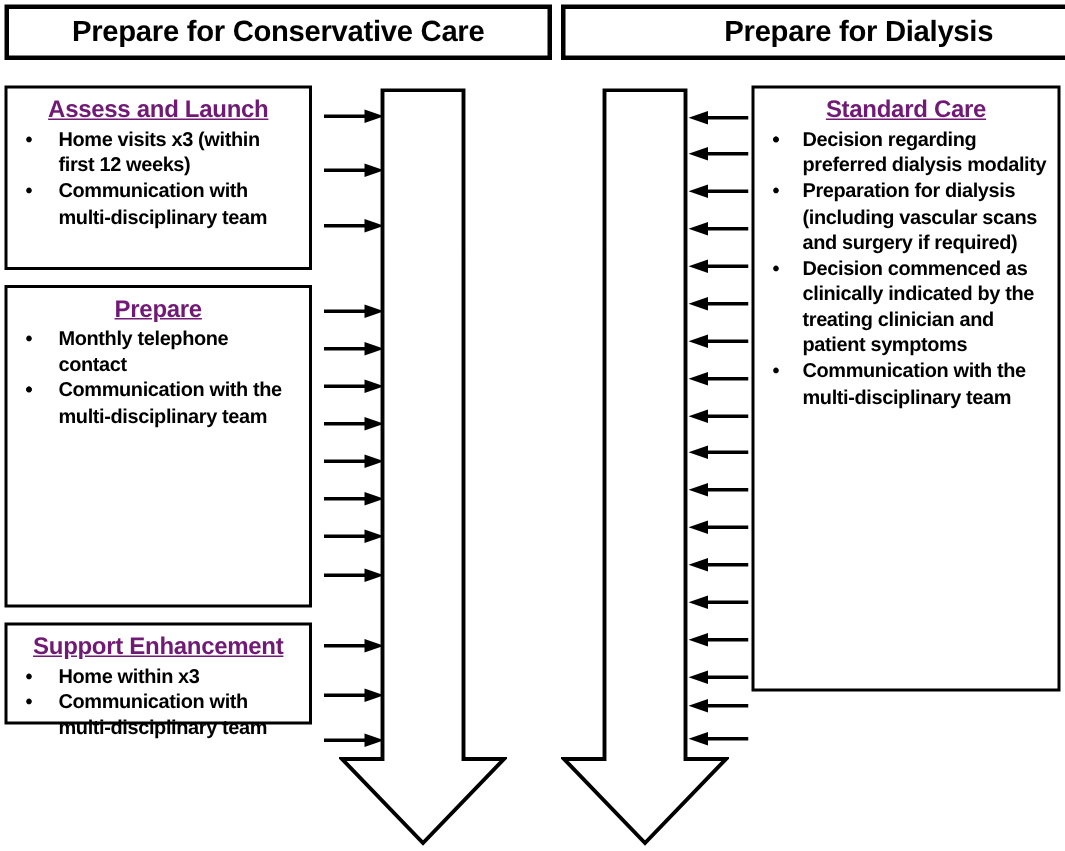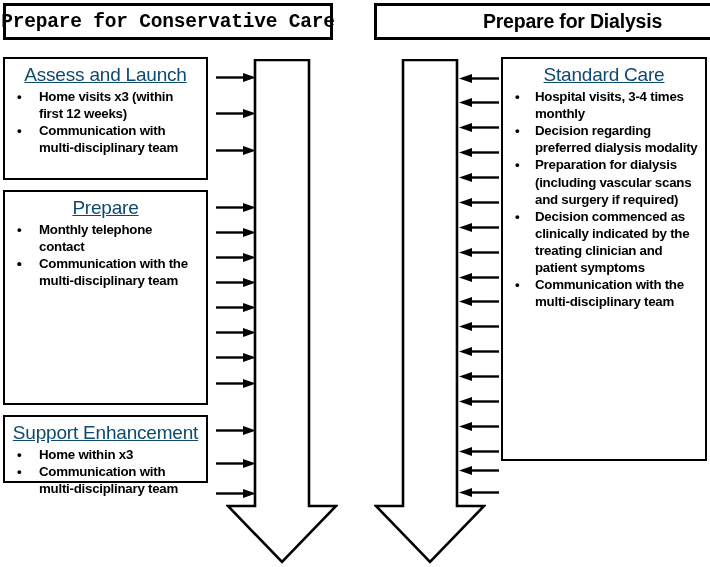--- a/index.html
+++ b/index.html
@@ -35,24 +35,24 @@
   }
   .card {
     position: absolute;
     border: 2px solid #000;
     background: #fff;
     box-sizing: border-box;
     padding: 5px 6px 5px 6px;
   }
   .card-title {
     text-align: center;
-    font-size: 19px;
-    font-weight: normal;
+    font-size: 16px;
+    font-weight: bold;
     text-decoration: underline;
-    color: #0c4a6e;
+    color: #701a75;
     line-height: 1.2;
     margin-bottom: 1px;
     letter-spacing: -0.2px;
   }
   .card-list {
     list-style: none;
     margin: 0;
     padding: 0;
   }
   .card-list li {
@@ -88,21 +88,21 @@
   .big-arrow {
     position: absolute;
   }
   .big-arrow svg { display: block; }
 </style>
 </head>
 <body>
 
 <div id="canvas">
 
-  <div class="hdr-box" style="left:3px; top:3px; width:330px; height:37px;font-family:Liberation Mono, monospace;">
+  <div class="hdr-box" style="left:3px; top:3px; width:365px; height:37px;">
     <span class="hdr-text">Prepare for Conservative Care</span>
   </div>
 
   <div class="hdr-box" style="left:374px; top:3px; width:397px; height:37px;">
     <span class="hdr-text">Prepare for Dialysis</span>
   </div>
 
   <div class="card" style="left:3px; top:57px; width:205px; height:123px;">
     <div class="card-title">Assess and Launch</div>
     <ul class="card-list">
@@ -124,21 +124,21 @@
     <div class="card-title">Support Enhancement</div>
     <ul class="card-list">
       <li><span class="bullet">•</span><span>Home within x3</span></li>
       <li><span class="bullet">•</span><span>Communication with multi-disciplinary team</span></li>
     </ul>
   </div>
 
   <div class="card align-right" style="left:501px; top:57px; width:206px; height:404px;">
     <div class="card-title">Standard Care</div>
     <ul class="card-list">
-      <li><span class="bullet">•</span><span>Hospital visits, 3-4 times monthly</span></li>
+      <li><span class="bullet">•</span></li>
       <li><span class="bullet">•</span><span>Decision regarding preferred dialysis modality</span></li>
       <li><span class="bullet">•</span><span>Preparation for dialysis (including vascular scans and surgery if required)</span></li>
       <li><span class="bullet">•</span><span>Decision commenced as clinically indicated by the treating clinician and patient symptoms</span></li>
       <li><span class="bullet">•</span><span>Communication with the multi-disciplinary team</span></li>
     </ul>
   </div>
 
   <div class="big-arrow" style="left:226px; top:59px;">
     <svg width="112" height="505" viewBox="0 0 112 505" xmlns="http://www.w3.org/2000/svg">
       <polygon points="29,1 83,1 83,447 110,447 56,503 2,447 29,447" fill="#ffffff" stroke="#000000" stroke-width="2.6" stroke-linejoin="miter"></polygon>

